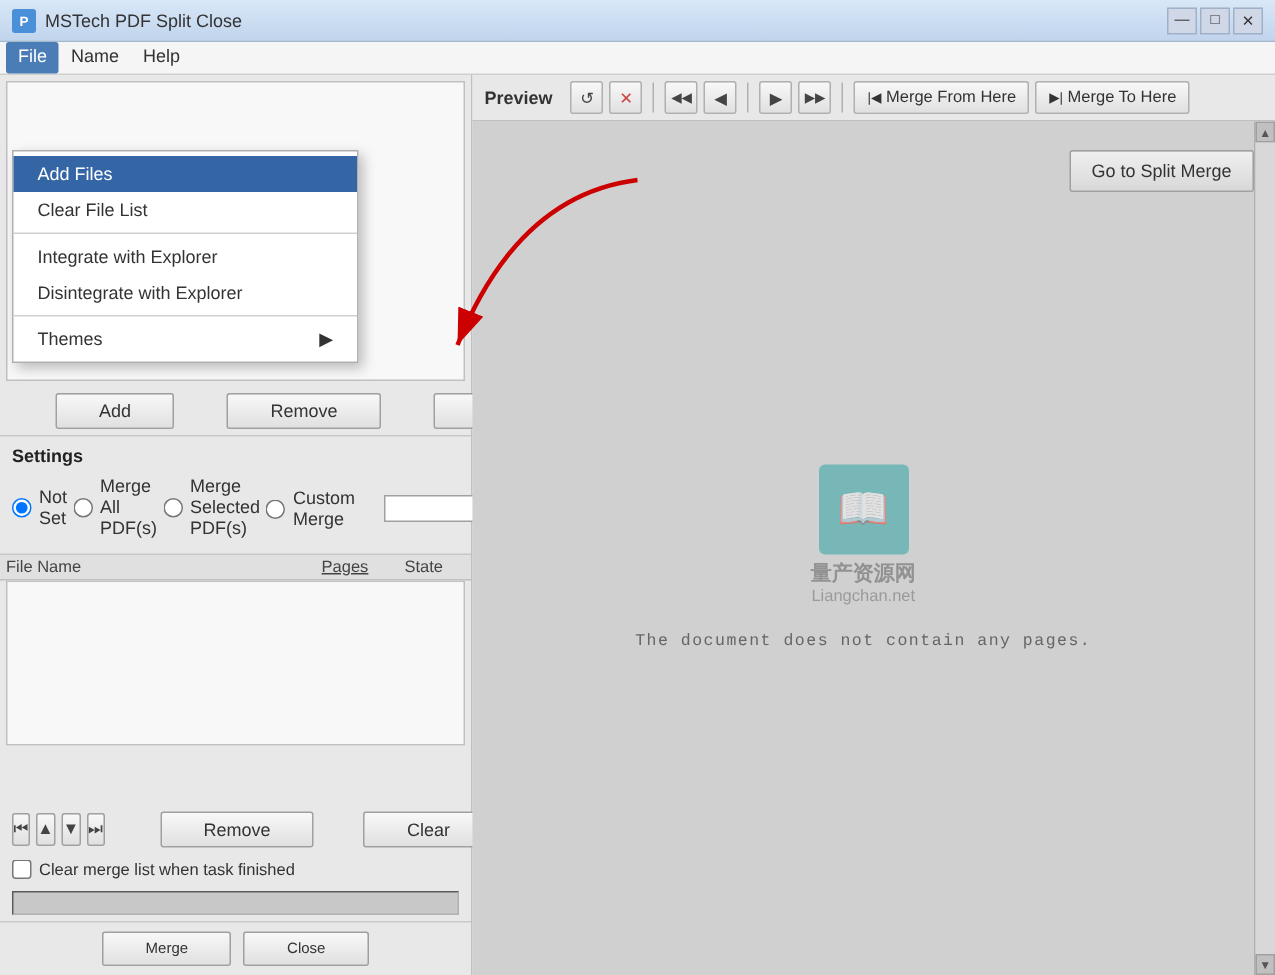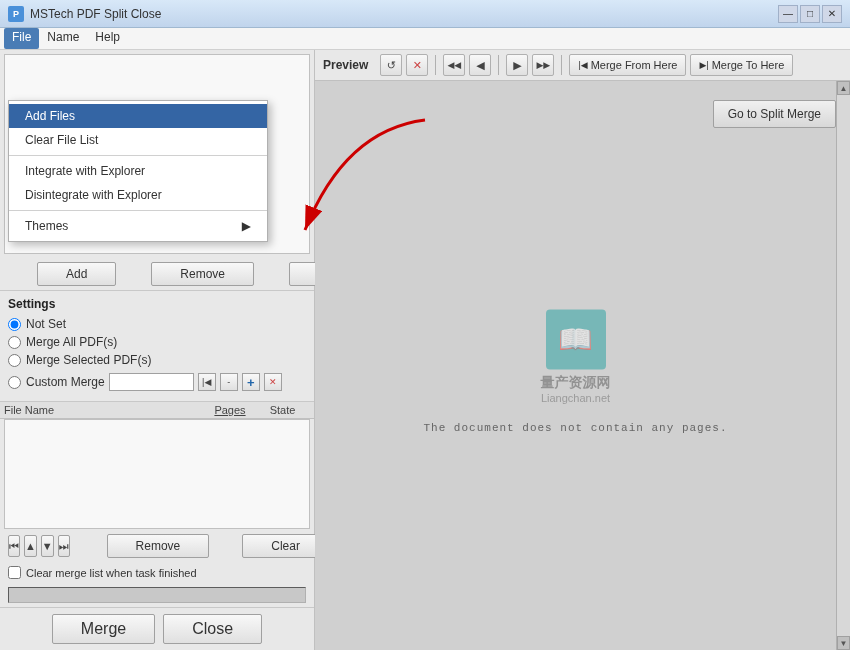--- a/index.html
+++ b/index.html
@@ -84,21 +84,21 @@
     .dropdown-overlay {
       position: absolute;
       top: 50px;
       left: 8px;
       z-index: 1000;
     }
     .dropdown-menu {
       background: white;
       border: 1px solid #b0b0b0;
       box-shadow: 3px 3px 8px rgba(0,0,0,0.25);
-      width: 260px;
+      width: 231px;
       padding: 3px 0;
     }
     .dropdown-item {
       padding: 5px 16px;
       cursor: pointer;
       color: #333;
       display: flex;
       align-items: center;
       justify-content: space-between;
       font-size: 12px;
@@ -163,21 +163,20 @@
       border-top: 1px solid #c8c8c8;
     }
     .settings-title {
       font-weight: bold;
       font-size: 12px;
       margin-bottom: 6px;
       color: #222;
     }
     .radio-group {
       display: flex;
-      flex-direction: column;
       gap: 4px;
     }
     .radio-item {
       display: flex;
       align-items: center;
       gap: 5px;
       font-size: 12px;
       color: #333;
     }
     .radio-item input[type=radio] { margin: 0; }
@@ -289,21 +288,21 @@
       gap: 8px;
       padding: 6px 8px;
       border-top: 1px solid #c8c8c8;
     }
     .bottom-btn {
       padding: 5px 28px;
       background: linear-gradient(to bottom, #f8f8f8, #e0e0e0);
       border: 1px solid #a0a0a0;
       cursor: pointer;
       border-radius: 2px;
-      font-size: 16px;
+      font-size: 10px;
       color: #333;
     }
 
     
     .right-panel {
       flex: 1;
       display: flex;
       flex-direction: column;
       background: #d8d8d8;
     }

